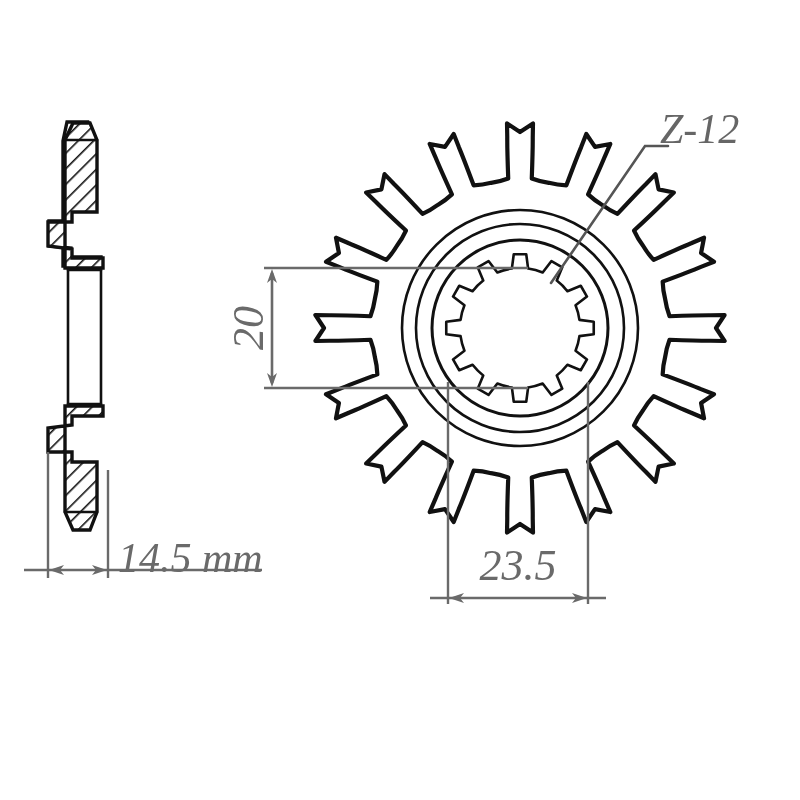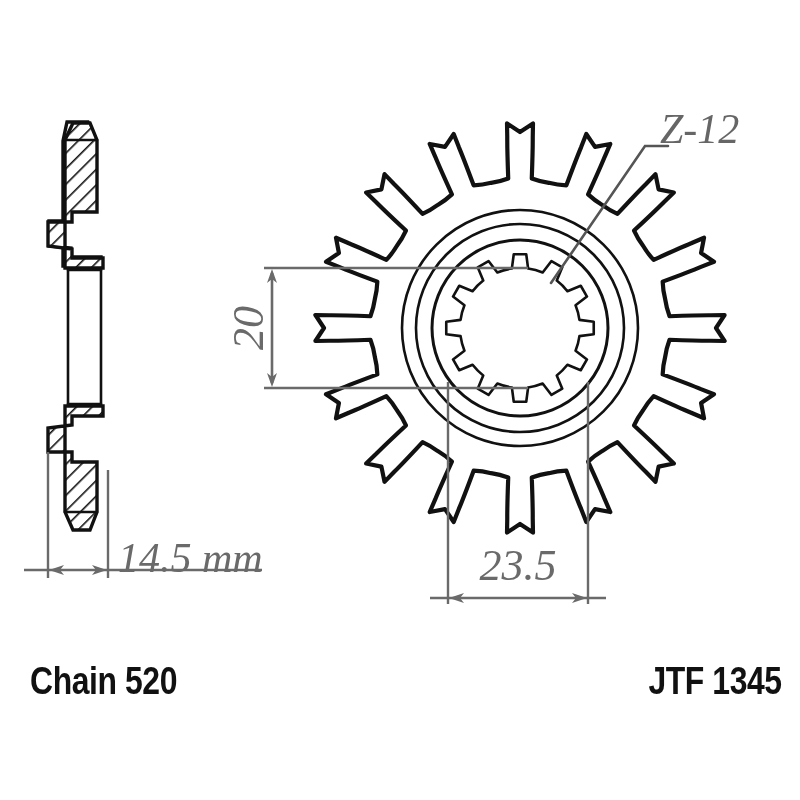--- a/index.html
+++ b/index.html
@@ -213,18 +213,14 @@
       <text class="dim-text" x="118" y="572" font-size="42" text-anchor="start">14.5 mm</text>
     </g>
 
     <g>
       <path class="leader-line" d="M 551,283 L 645,146 L 668,146"></path>
       <text class="label-text" x="660" y="143" font-size="42" text-anchor="start">Z-12</text>
     </g>
 
   </svg>
 
-  <div id="caption-row">
-    <div id="caption-chain" class="caption">Chain 520</div>
-    <div id="caption-part" class="caption">JTF 1345</div>
-  </div>
 
 </div>
 
 </body></html>

